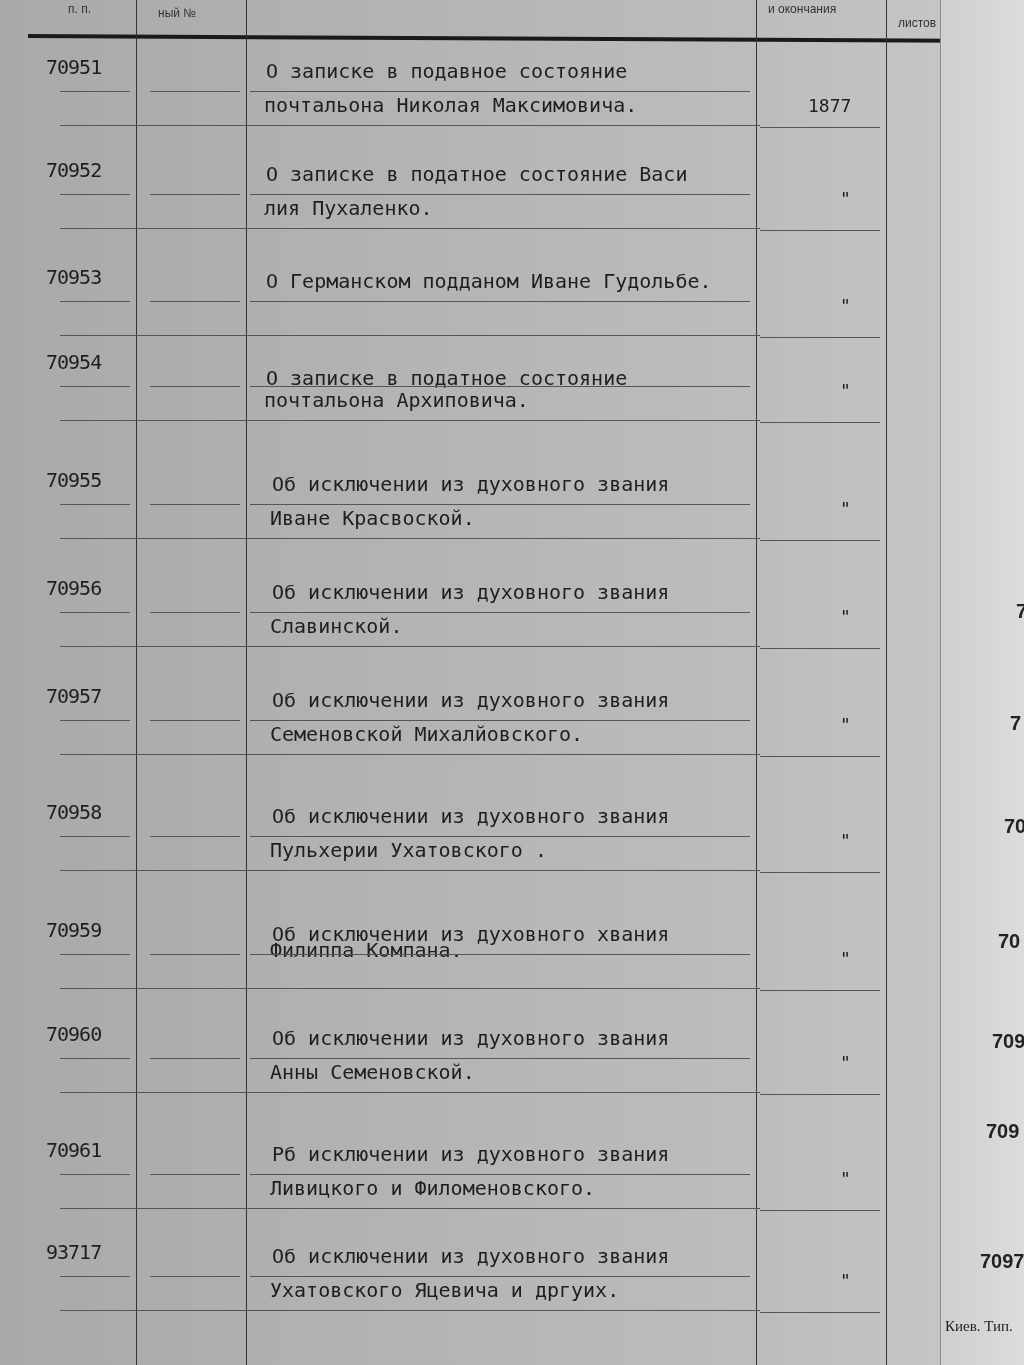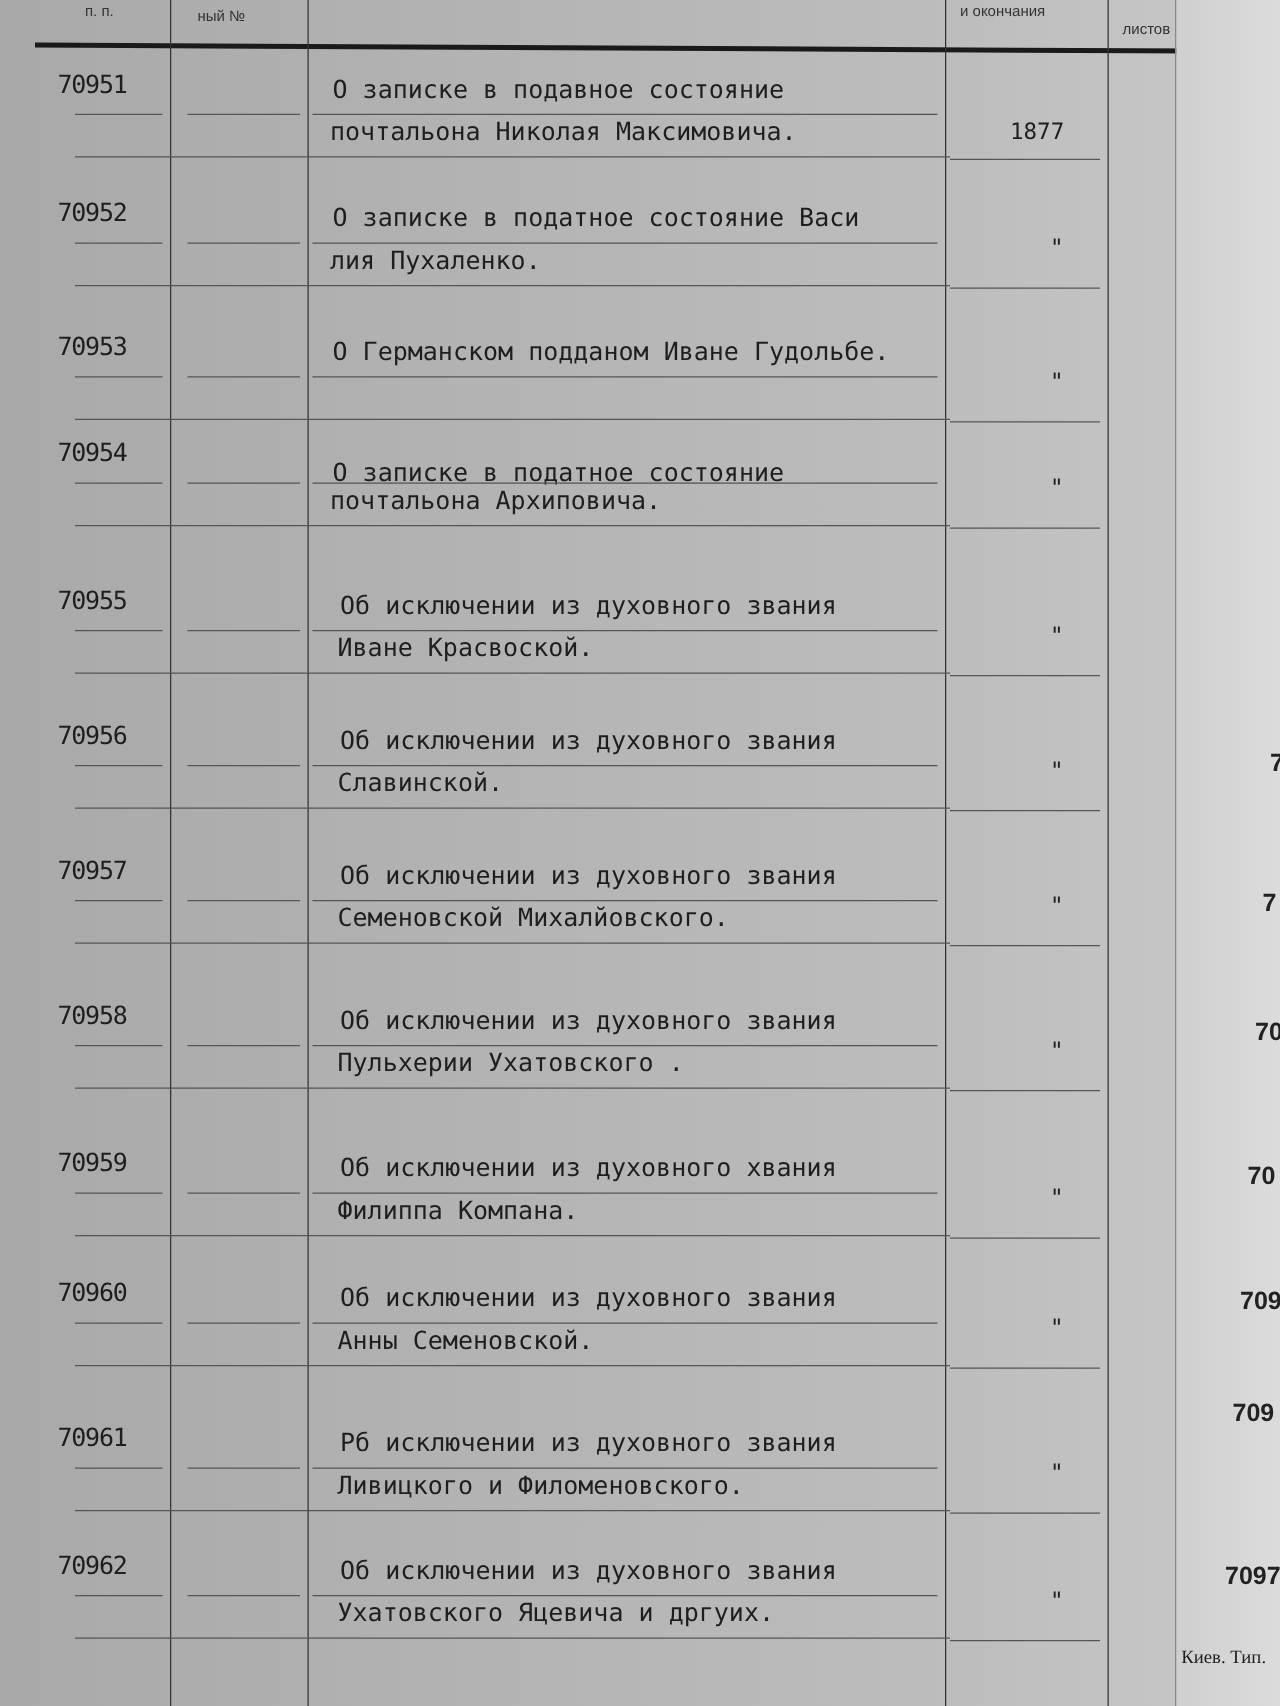--- a/index.html
+++ b/index.html
@@ -121,21 +121,21 @@
     <span class="ditto" style="left:840px;top:30px">"</span>
     <div class="rule" style="left:60px;width:70px;top:36px"></div>
     <div class="rule" style="left:150px;width:90px;top:36px"></div>
     <div class="rule" style="left:250px;width:500px;top:36px"></div>
     <div class="rule" style="left:60px;width:700px;top:70px"></div>
     <div class="rule" style="left:760px;width:120px;top:72px"></div>
       </div>
       <div class="row" style="top: 918px;">
         <span class="num">70959</span>
     <span class="t1" style="left:272px;top:4px">Об исключении из духовного хвания</span>
-    <span class="t2" style="left:270px;top:38px">Филиппа Компана.</span>
+    <span class="t2" style="left:270px;top:20px">Филиппа Компана.</span>
     <span class="ditto" style="left:840px;top:30px">"</span>
     <div class="rule" style="left:60px;width:70px;top:36px"></div>
     <div class="rule" style="left:150px;width:90px;top:36px"></div>
     <div class="rule" style="left:250px;width:500px;top:36px"></div>
     <div class="rule" style="left:60px;width:700px;top:70px"></div>
     <div class="rule" style="left:760px;width:120px;top:72px"></div>
       </div>
       <div class="row" style="top: 1022px;">
         <span class="num">70960</span>
     <span class="t1" style="left:272px;top:4px">Об исключении из духовного звания</span>
@@ -152,21 +152,21 @@
     <span class="t1" style="left:272px;top:4px">Рб исключении из духовного звания</span>
     <span class="t2" style="left:270px;top:38px">Ливицкого и Филоменовского.</span>
     <span class="ditto" style="left:840px;top:30px">"</span>
     <div class="rule" style="left:60px;width:70px;top:36px"></div>
     <div class="rule" style="left:150px;width:90px;top:36px"></div>
     <div class="rule" style="left:250px;width:500px;top:36px"></div>
     <div class="rule" style="left:60px;width:700px;top:70px"></div>
     <div class="rule" style="left:760px;width:120px;top:72px"></div>
       </div>
       <div class="row" style="top: 1240px;">
-        <span class="num">70962</span>
+        <span class="num">93717</span>
     <span class="t1" style="left:272px;top:4px">Об исключении из духовного звания</span>
     <span class="t2" style="left:270px;top:38px">Ухатовского Яцевича и дргуих.</span>
     <span class="ditto" style="left:840px;top:30px">"</span>
     <div class="rule" style="left:60px;width:70px;top:36px"></div>
     <div class="rule" style="left:150px;width:90px;top:36px"></div>
     <div class="rule" style="left:250px;width:500px;top:36px"></div>
     <div class="rule" style="left:60px;width:700px;top:70px"></div>
     <div class="rule" style="left:760px;width:120px;top:72px"></div>
       </div>
     </div>

